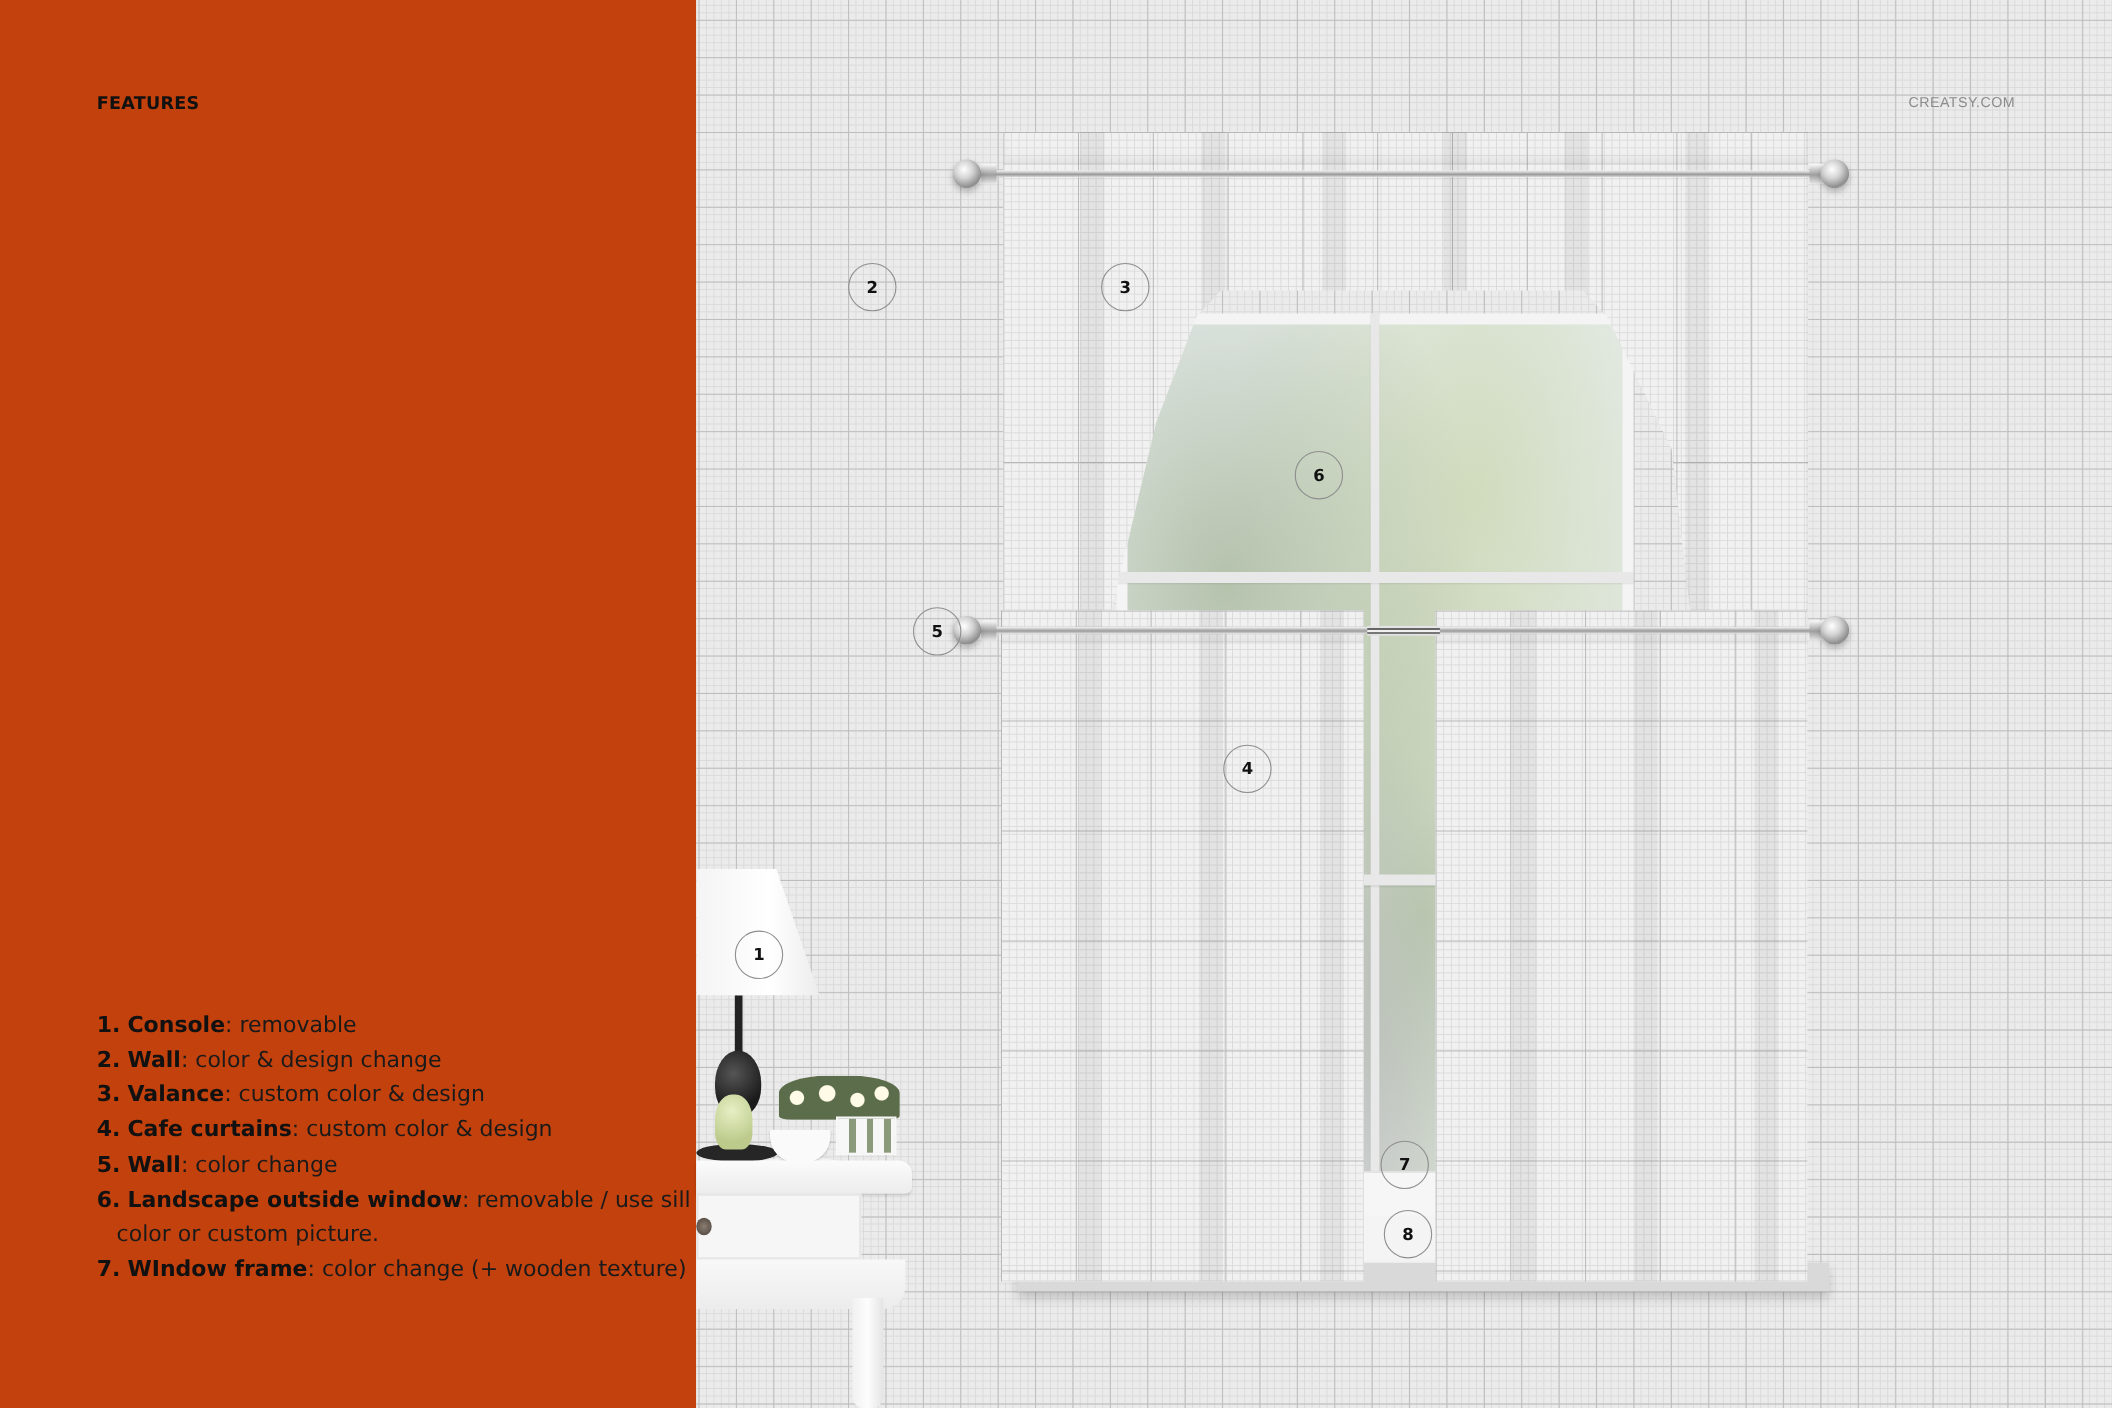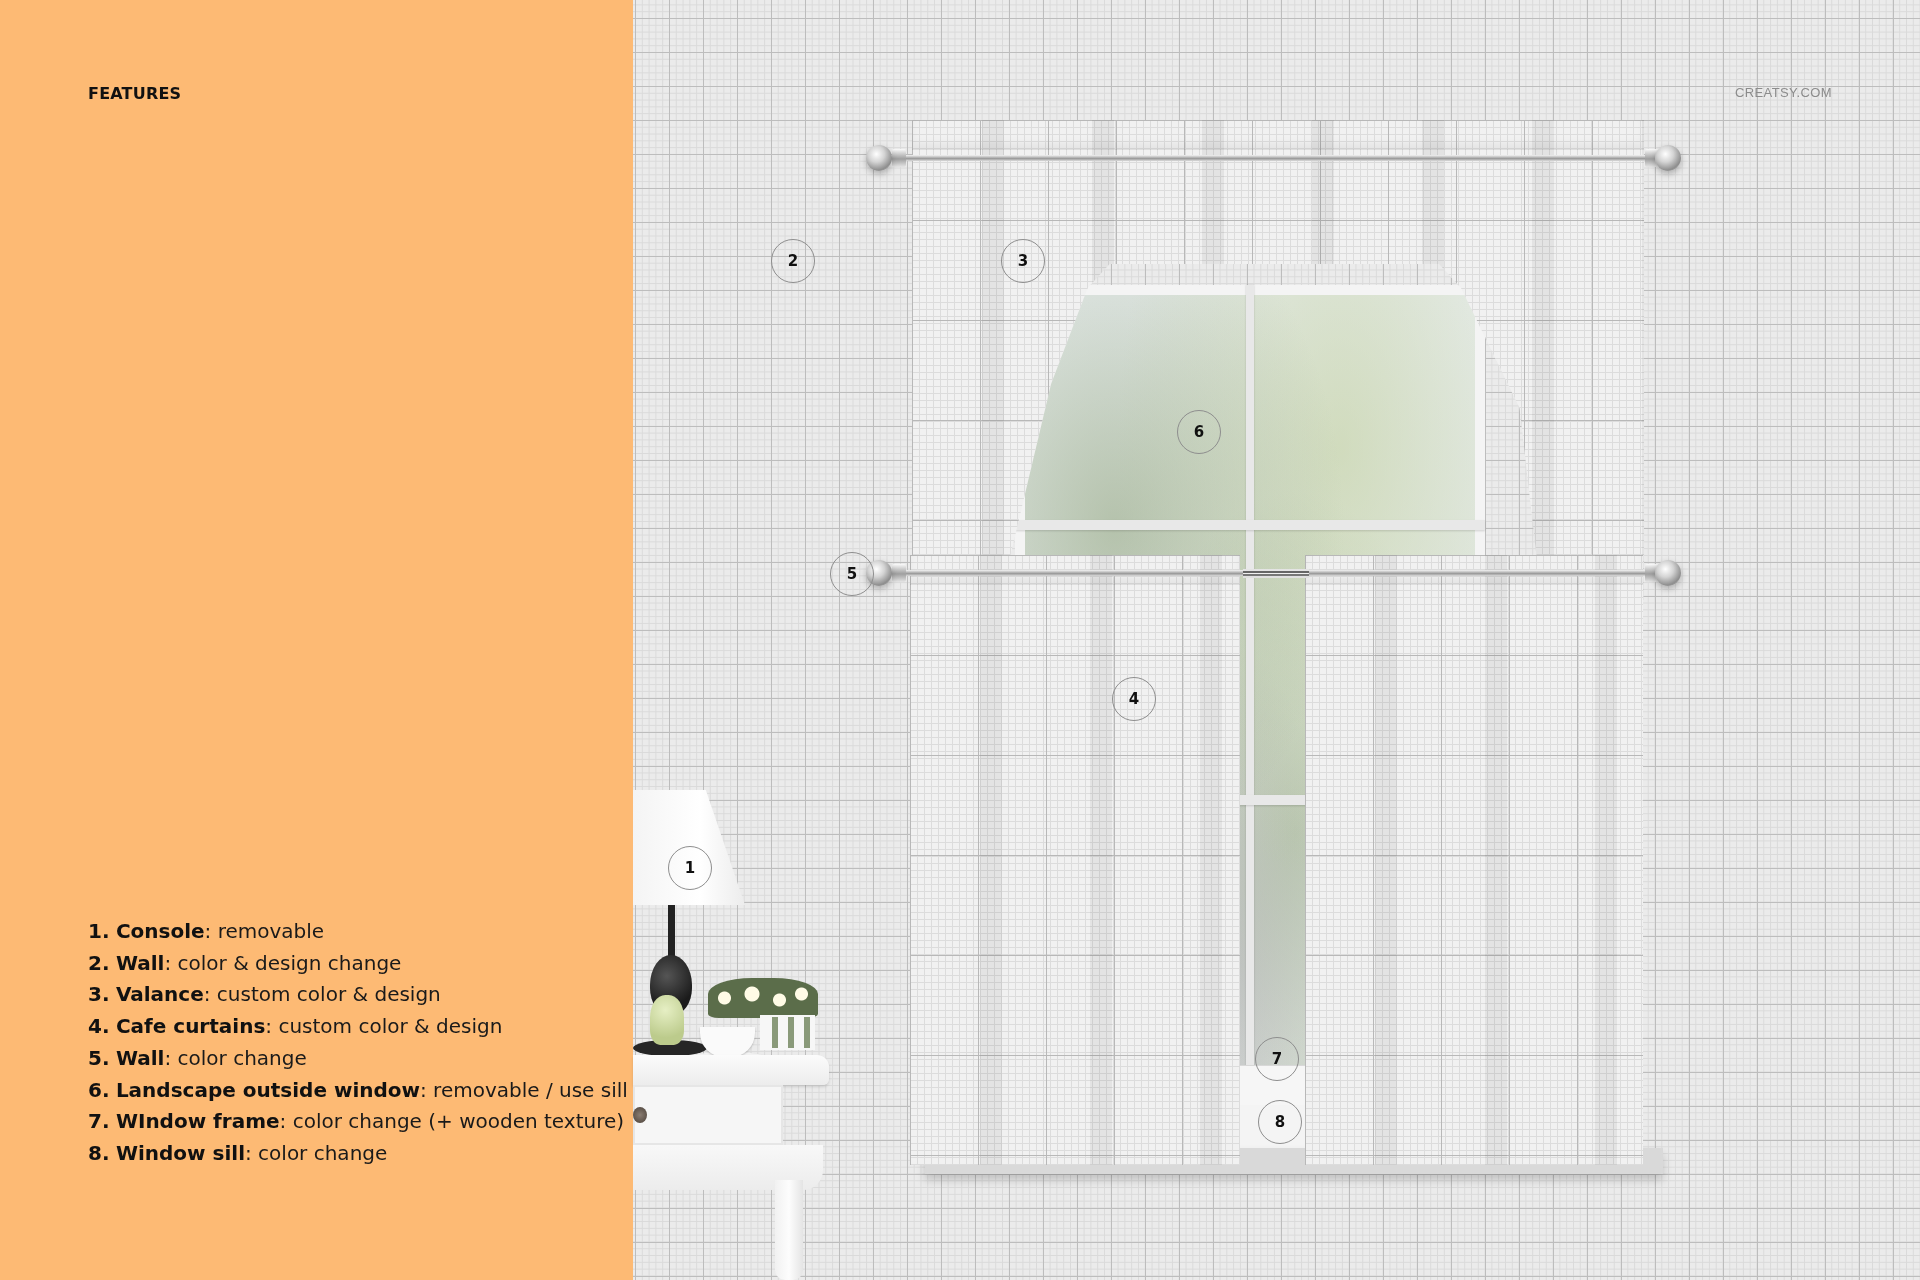--- a/index.html
+++ b/index.html
@@ -1,20 +1,20 @@
 <!DOCTYPE html>
 <html><head>
 <meta charset="utf-8">
 <style>
   * { box-sizing: border-box; margin: 0; padding: 0; }
   html, body { width: 1920px; height: 1280px; overflow: hidden; background: #ffffff; }
   body { position: relative; font-family: "DejaVu Sans", "Liberation Sans", sans-serif; color: #111; }
 
   
-  .info-panel { position: absolute; left: 0; top: 0; width: 633px; height: 1280px; background: #fdba74; }
+  .info-panel { position: absolute; left: 0; top: 0; width: 633px; height: 1280px; background: #c2410c; }
   .features-title { position: absolute; left: 88px; top: 84px; font-size: 16px; font-weight: bold; letter-spacing: 0.2px; color: #111; }
   .features-list { position: absolute; left: 88px; top: 916px; list-style: none; font-size: 20px; line-height: 31.7px; color: #1a1a1a; }
   .features-list li { white-space: nowrap; }
   .features-list .num, .features-list .name { font-weight: bold; color: #111; }
   .features-list .cont { display: block; padding-left: 18px; }
 
   
   .scene { position: absolute; left: 633px; top: 0; width: 1287px; height: 1280px; overflow: hidden;
     background-color: #ebebeb;
     background-image:
@@ -113,28 +113,25 @@
       <span class="num">4.</span>
       <span class="name">Cafe curtains</span><span>: custom color &amp; design</span>
     </li>
     <li>
       <span class="num">5.</span>
       <span class="name">Wall</span><span>: color change</span>
     </li>
     <li>
       <span class="num">6.</span>
       <span class="name">Landscape outside window</span><span>: removable / use sill</span>
+      <span class="cont">color or custom picture.</span>
     </li>
     <li>
       <span class="num">7.</span>
       <span class="name">WIndow frame</span><span>: color change (+ wooden texture)</span>
-    </li>
-    <li>
-      <span class="num">8.</span>
-      <span class="name">Window sill</span><span>: color change</span>
     </li>
   </ul>
 </div>
 
 <div class="scene">
   <div class="watermark">CREATSY.COM</div>
 </div>
 
 <div class="window" style="left:1015px;">
   <div class="glass"></div>

